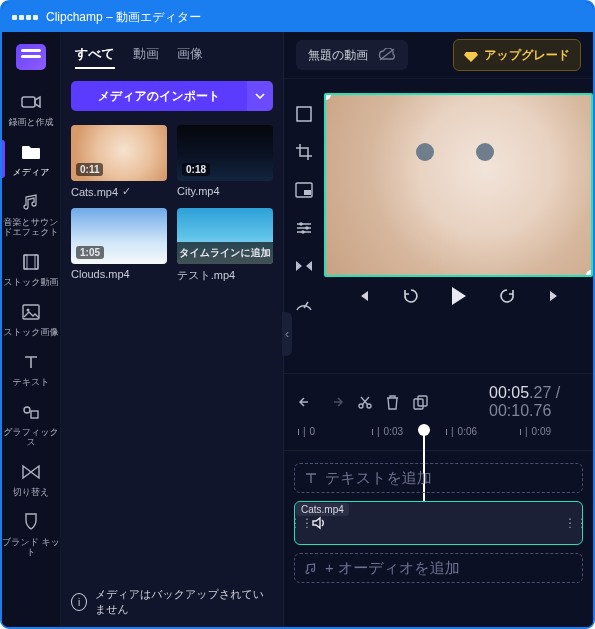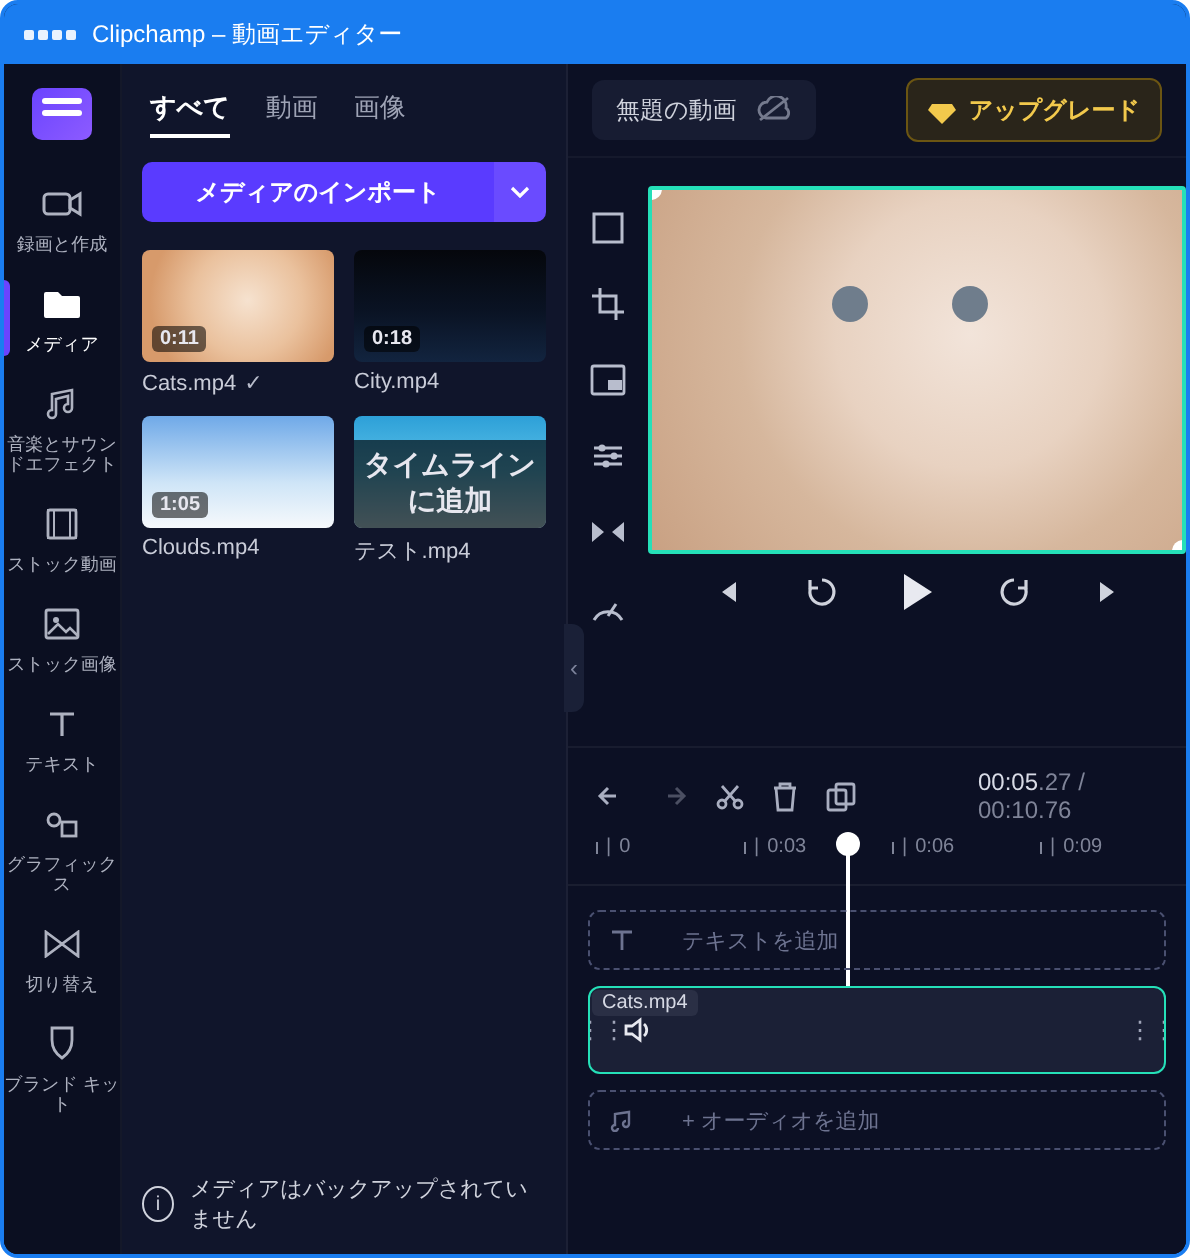--- a/index.html
+++ b/index.html
@@ -25,21 +25,21 @@
   .tab.active{color:#ffffff;font-weight:600;border-bottom:2px solid #fff;padding-bottom:4px;}
   .import-row{display:flex;gap:0;padding:4px 10px 10px;}
   .import-btn{flex:1;height:30px;background:#5a3bff;color:#fff;font-weight:700;font-size:12px;border-radius:5px 0 0 5px;display:flex;align-items:center;justify-content:center;cursor:pointer;}
   .import-drop{width:26px;height:30px;background:#6a4bff;border-radius:0 5px 5px 0;display:flex;align-items:center;justify-content:center;cursor:pointer;}
   .thumbs{display:grid;grid-template-columns:1fr 1fr;gap:10px 10px;padding:4px 10px 10px;align-content:start;}
   .thumb{display:flex;flex-direction:column;gap:4px;position:relative;}
   .tmedia{height:56px;border-radius:4px;position:relative;overflow:hidden;background:#222;}
   .dur{position:absolute;left:5px;bottom:5px;font-size:10px;font-weight:700;background:rgba(0,0,0,.55);padding:1px 4px;border-radius:3px;}
   .tname{font-size:11px;color:#c9ccd8;display:flex;align-items:center;gap:4px;}
   .check{color:#b7bbca;}
-  .overlay-label{position:absolute;left:0;right:0;bottom:0;background:rgba(0,0,0,.65);text-align:center;font-size:14px;padding:4px 0;font-weight:600;}
+  .overlay-label{position:absolute;left:0;right:0;bottom:0;background:rgba(0,0,0,.65);text-align:center;font-size:10px;padding:4px 0;font-weight:600;}
   .panel-footer{margin-top:auto;padding:10px 10px;display:flex;align-items:center;gap:8px;color:#cfd2dc;font-size:11px;}
   .info-ico{width:16px;height:16px;border:1.5px solid #cfd2dc;border-radius:50%;display:flex;align-items:center;justify-content:center;font-size:10px;}
   .collapse-handle{position:absolute;right:-9px;top:280px;width:10px;height:44px;background:#1a2037;border-radius:0 6px 6px 0;display:flex;align-items:center;justify-content:center;color:#7e849c;cursor:pointer;}
   
   .right{flex:1;display:flex;flex-direction:column;background:#0c1024;}
   .topbar{height:46px;display:flex;align-items:center;gap:14px;padding:0 12px;border-bottom:1px solid rgba(255,255,255,.04);}
   .proj{height:30px;background:#171c32;border-radius:6px;display:flex;align-items:center;padding:0 12px;color:#cfd2dc;font-size:12px;gap:10px;}
   .cloud-off{opacity:.7}
   .spacer{flex:1}
   .upgrade{height:30px;background:#2a251a;border:1px solid #6b5512;border-radius:6px;display:flex;align-items:center;padding:0 10px;color:#f2c94c;gap:6px;font-size:12px;font-weight:600;}
@@ -53,27 +53,27 @@
   .eye.l{left:90px}.eye.r{left:150px}
   .handle{position:absolute;width:11px;height:11px;background:#fff;border-radius:50%;}
   .handle.tl{top:-6px;left:-6px}.handle.br{bottom:-6px;right:-6px}
   .transport{position:absolute;left:0;right:0;top:192px;display:flex;align-items:center;justify-content:center;gap:26px;color:#cfd2dc;}
   .transport .pb{width:22px;height:22px;display:flex;align-items:center;justify-content:center;cursor:pointer;}
   .transport .play{width:0;height:0;border-left:14px solid #e8e9f0;border-top:9px solid transparent;border-bottom:9px solid transparent;}
   
   .timeline{height:245px;border-top:1px solid rgba(255,255,255,.05);display:flex;flex-direction:column;padding:8px 0 0 0;}
   .tl-tools{display:flex;align-items:center;gap:14px;padding:2px 14px 6px;color:#a9aec0;}
   .tl-tools .ti{cursor:pointer;}
-  .tc{margin-left:auto;font-size:12px;color:#d8dbe6;padding-left:47px;}
+  .tc{margin-left:auto;font-size:16px;color:#d8dbe6;padding-left:47px;}
   .tc .dim{color:#7f8498}
   .ruler{height:24px;position:relative;margin:0 0 6px 0;border-bottom:1px solid rgba(255,255,255,.06);}
   .tick{position:absolute;top:0;font-size:10px;color:#7f8498;display:flex;align-items:center;gap:4px;}
   .tick:before{content:"";width:1px;height:6px;background:#7f8498;display:inline-block;}
   .tracks{position:relative;padding:6px 0 0 0;}
-  .ghost{height:28px;margin:0 10px 8px 10px;border:1.5px dashed #4a5070;border-radius:6px;display:flex;align-items:center;gap:24px;padding:0 10px;color:#6d7390;font-size:11px;}
+  .ghost{height:28px;margin:0 10px 8px 10px;border:1.5px dashed #4a5070;border-radius:6px;display:flex;align-items:center;gap:8px;padding:0 10px;color:#6d7390;font-size:15px;}
   .clip-label{position:absolute;top:2px;left:12px;font-size:10px;background:#2a2f45;padding:1px 5px;border-radius:3px;z-index:2;color:#d6d9e4;}
   .clip{height:42px;margin:0 10px 8px 10px;border:1px solid #25e0b8;border-radius:6px;background:#1b2036;display:flex;align-items:center;overflow:hidden;position:relative;}
   .clip .grip{width:12px;display:flex;flex-direction:column;gap:2px;align-items:center;justify-content:center;color:#9fa4b8;}
   .clip .seg{flex:1;display:flex;}
   .clip .fr{flex:1;background:radial-gradient(circle at 50% 45%,#f0decf 0%,#e2c2a6 55%,#cfa383 100%);border-right:1px solid rgba(0,0,0,.15);}
   .vol{position:absolute;left:16px;top:50%;transform:translateY(-50%);color:#e8e9f0;}
   .playhead{position:absolute;top:0;bottom:0;width:0;left:140px;}
   .playhead:before{content:"";position:absolute;top:-2px;left:-6px;width:12px;height:12px;background:#fff;border-radius:50%;}
   .playhead:after{content:"";position:absolute;top:8px;bottom:-80px;left:-1px;width:2px;background:#fff;}
   

